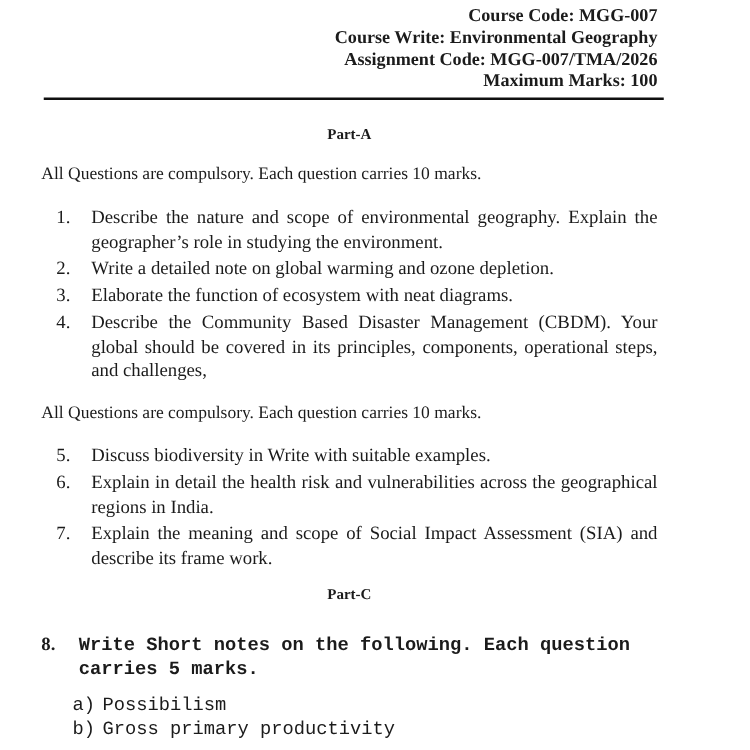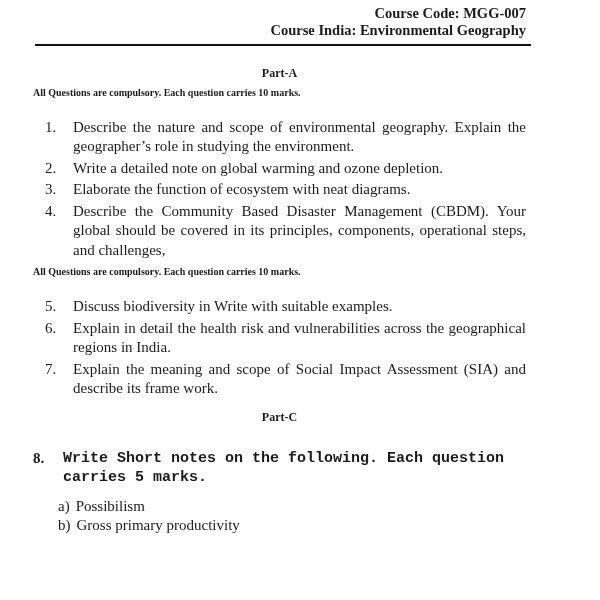--- a/index.html
+++ b/index.html
@@ -27,23 +27,24 @@
     height: 0;
   }
   .part-title {
     text-align: center;
     font-weight: bold;
     font-size: 12px;
     line-height: 20px;
     margin-top: 17px;
   }
   .instruction {
-    font-weight: bold;
-    font-size: 10px;
+    font-weight: normal;
+    font-size: 14px;
     line-height: 19px;
+    margin-top: 13px;
   }
   .qlist { margin-top: 16px; }
   .q-row {
     display: flex;
     font-size: 15px;
     line-height: 19.5px;
     margin-bottom: 2px;
   }
   .q-num {
     flex: 0 0 auto;
@@ -60,32 +61,35 @@
     font-size: 15px;
     line-height: 19px;
     margin-top: 22px;
   }
   .q8-num { flex: 0 0 auto; width: 30px; }
   .q8-text { flex: 1 1 auto; font-family: Liberation Mono, monospace; }
   .sub-item {
     margin-left: 25px;
     font-size: 15px;
     line-height: 19px;
+    font-family: Liberation Mono, monospace;
   }
   .sub-item.first { margin-top: 10px; }
   .sub-label { display: inline-block; margin-right: 6px; }
 </style>
 </head>
 <body>
 
 <div class="page">
 
   <div class="doc-header">
     <div>Course Code: MGG-007</div>
-    <div>Course India: Environmental Geography</div>
+    <div>Course Write: Environmental Geography</div>
+    <div>Assignment Code: MGG-007/TMA/2026</div>
+    <div>Maximum Marks: 100</div>
   </div>
 
   <hr class="rule">
 
   <div class="part-title">Part-A</div>
   <div class="instruction">All Questions are compulsory. Each question carries 10 marks.</div>
 
   <div class="qlist">
     <div class="q-row">
       <span class="q-num">1.</span>

